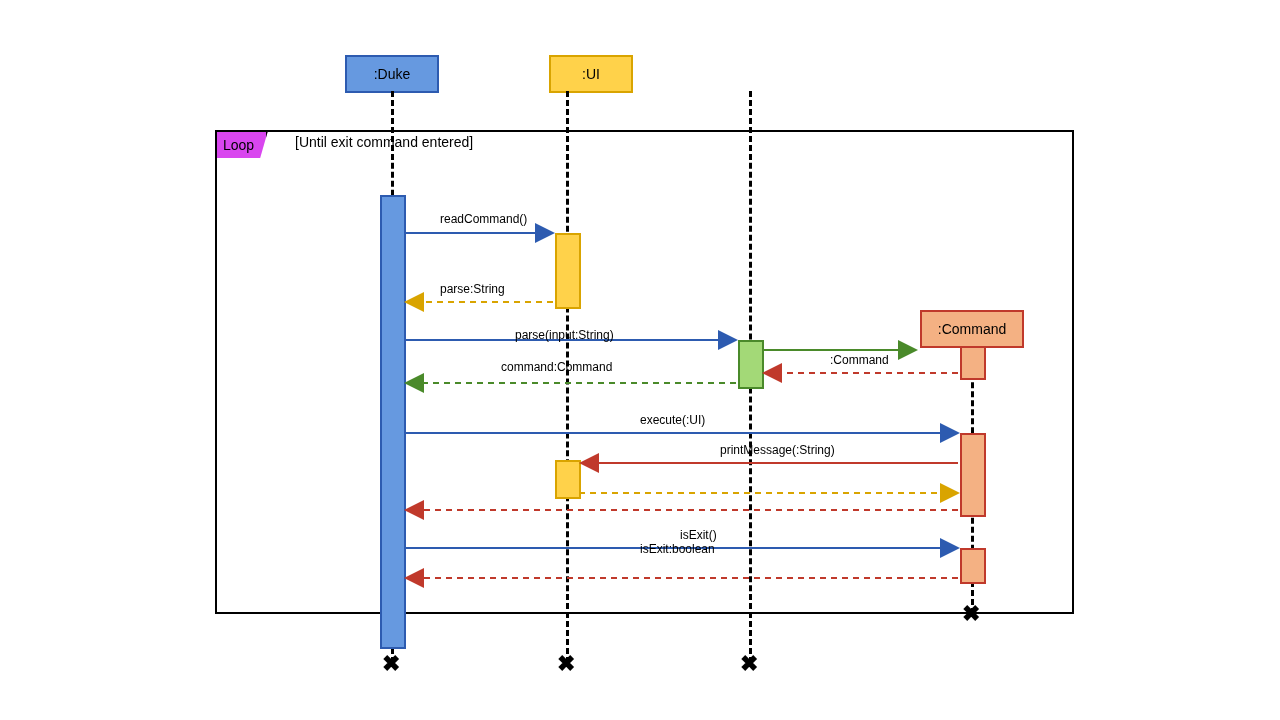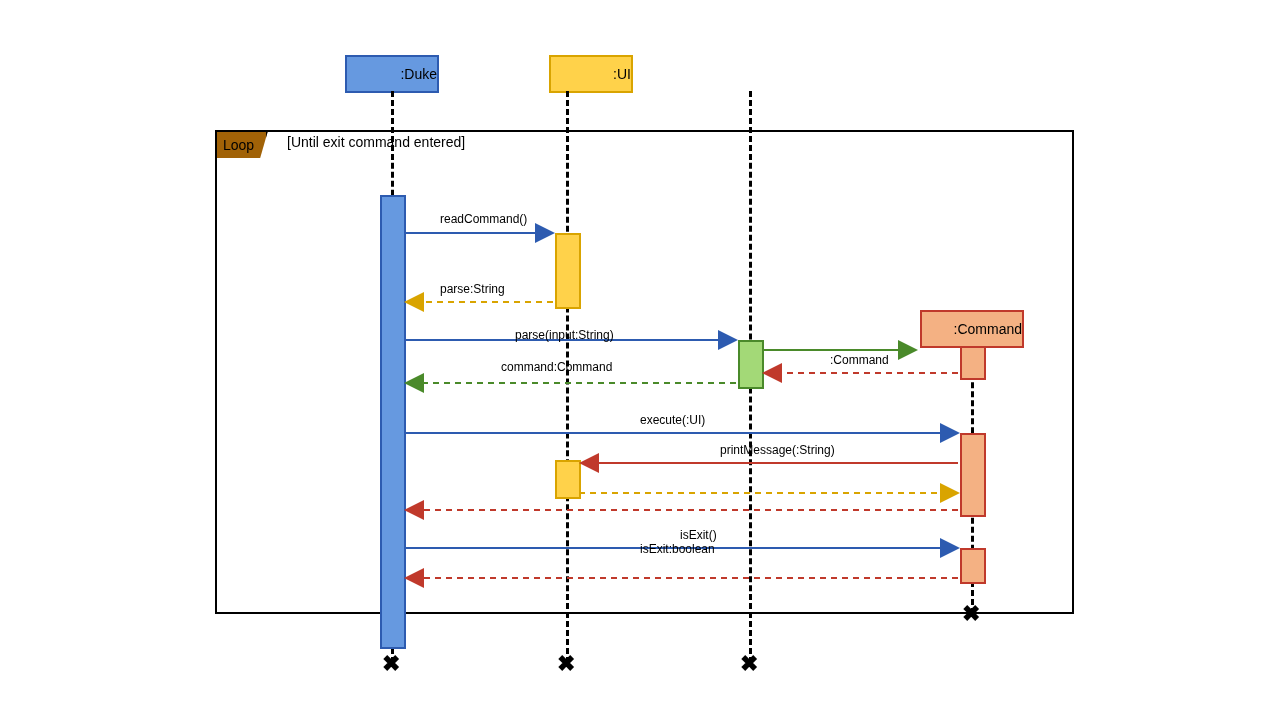--- a/index.html
+++ b/index.html
@@ -1,22 +1,22 @@
 <!DOCTYPE html>
 <html><head>
 <meta charset="utf-8">
 <style>
 body{margin:0;font-family:Arial,sans-serif;font-size:14px;background:#fff}
 .canvas{position:relative;width:1280px;height:720px}
-.header{position:absolute;border:2px solid;text-align:right;line-height:34px;height:34px}
+.header{position:absolute;border:2px solid;text-align:center;line-height:34px;height:34px}
 .lifeline{position:absolute;width:0;border-left:3px dashed #000}
 .act{position:absolute;border:2px solid}
 .frame{position:absolute;border:2px solid #000}
-.frame-tab{position:absolute;left:-2px;top:-2px;border:2px solid #000;border-bottom:none;background:#a16207;height:26px;line-height:26px;padding:0 12px 0 6px;clip-path:polygon(0 0,100% 0,85% 100%,0 100%)}
-.frame-guard{position:absolute;left:70px;top:2px}
+.frame-tab{position:absolute;left:-2px;top:-2px;border:2px solid #000;border-bottom:none;background:#d946ef;height:26px;line-height:26px;padding:0 12px 0 6px;clip-path:polygon(0 0,100% 0,85% 100%,0 100%)}
+.frame-guard{position:absolute;left:78px;top:2px}
 .x{position:absolute;width:18px;height:18px;color:#000;font-weight:bold;font-size:22px;text-align:center;line-height:18px}
 svg{position:absolute;top:0;left:0;overflow:visible}
 .lbl{position:absolute;font-size:12px;white-space:nowrap}
 </style>
 </head>
 <body>
 
 <div class="canvas">
 
   <div class="header" style="left:345px;top:55px;width:90px;background:#6699e0;border-color:#2d5bb0">

